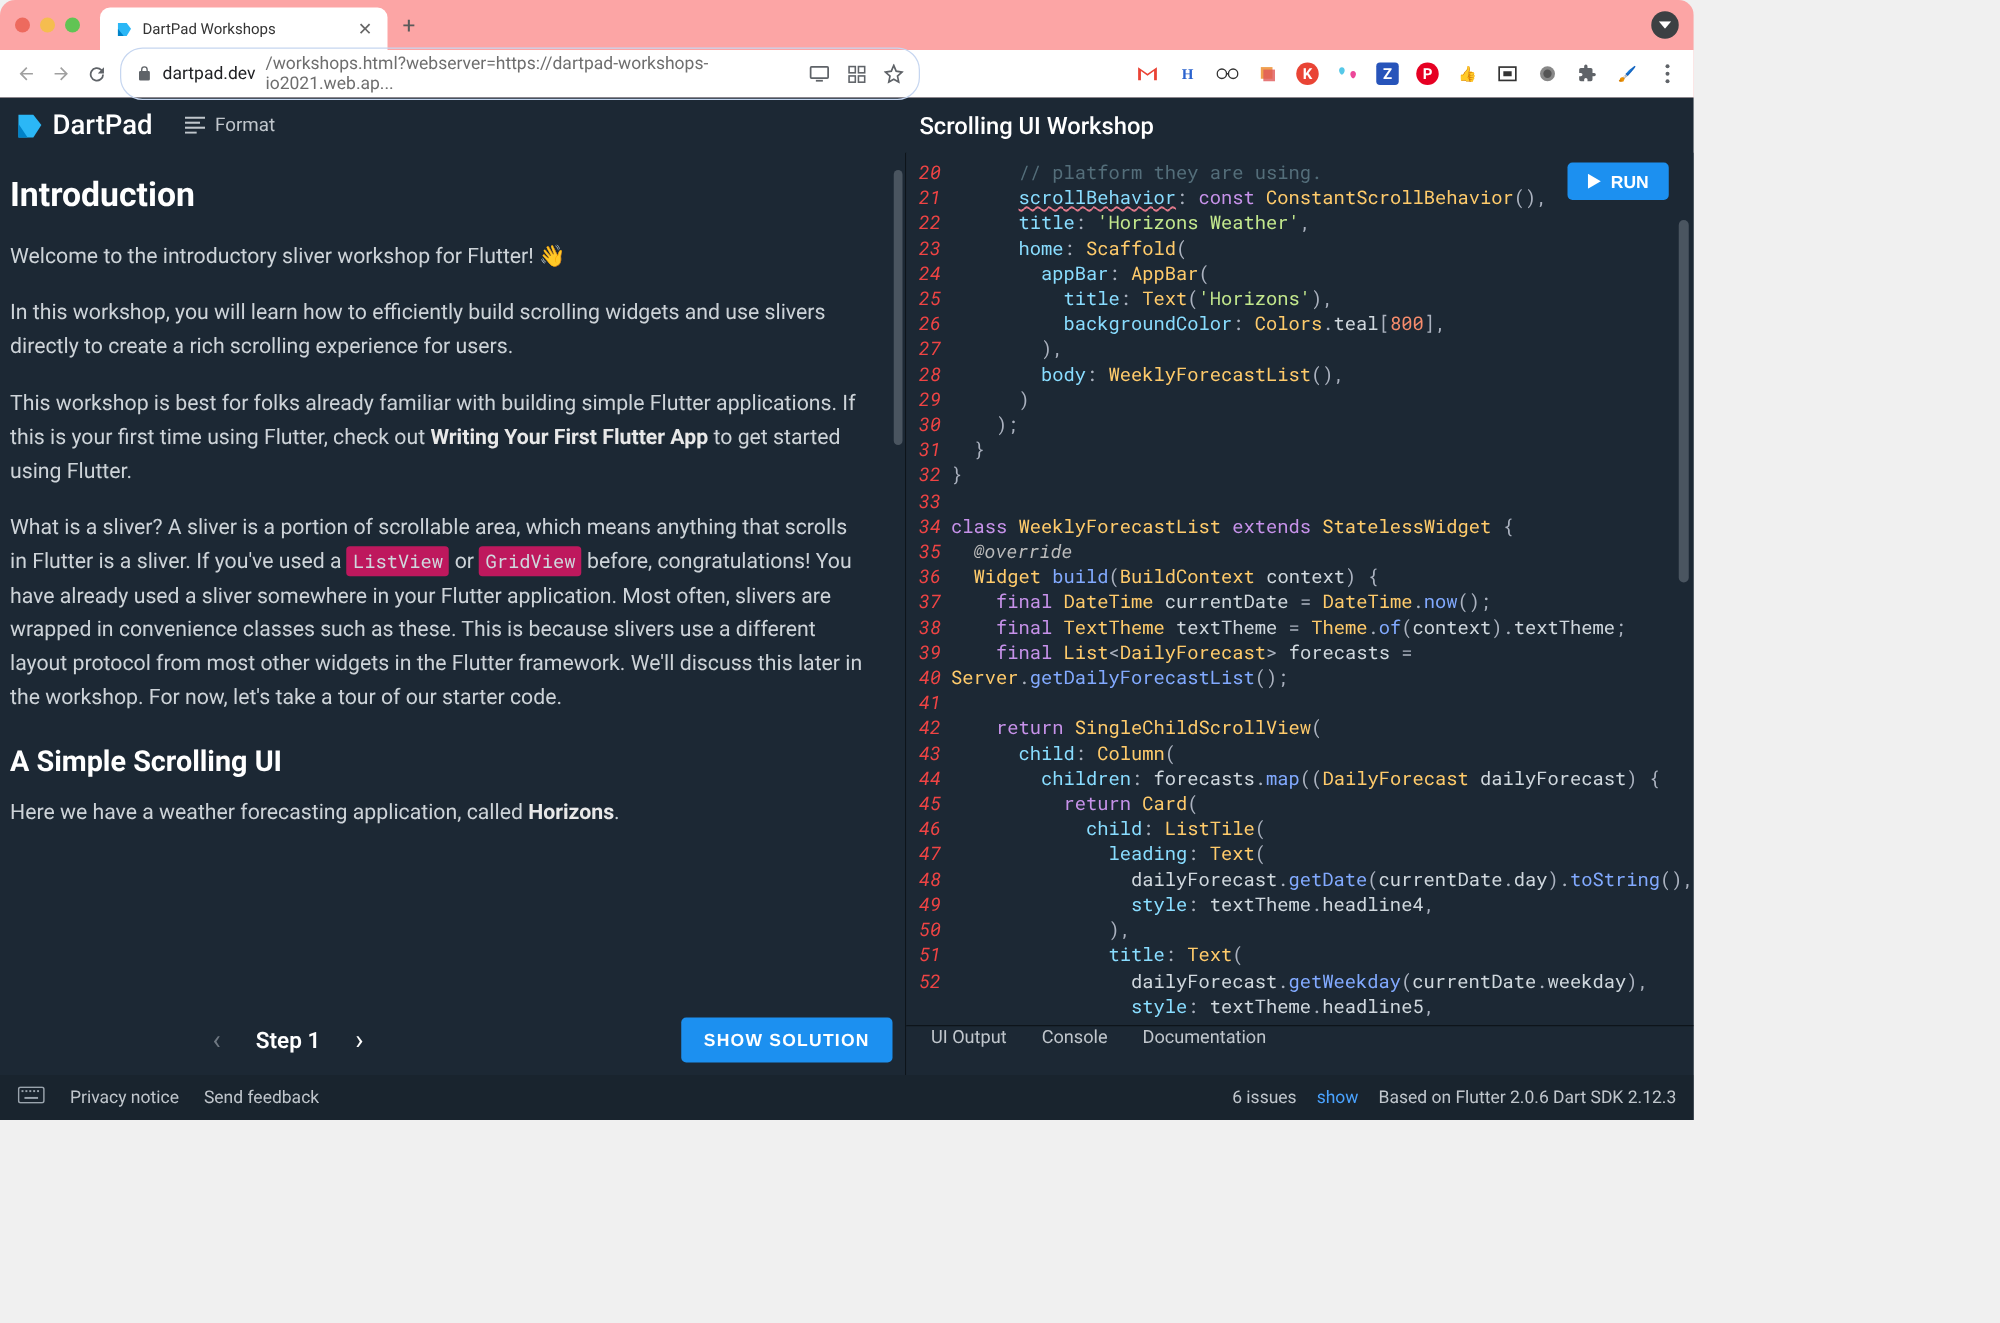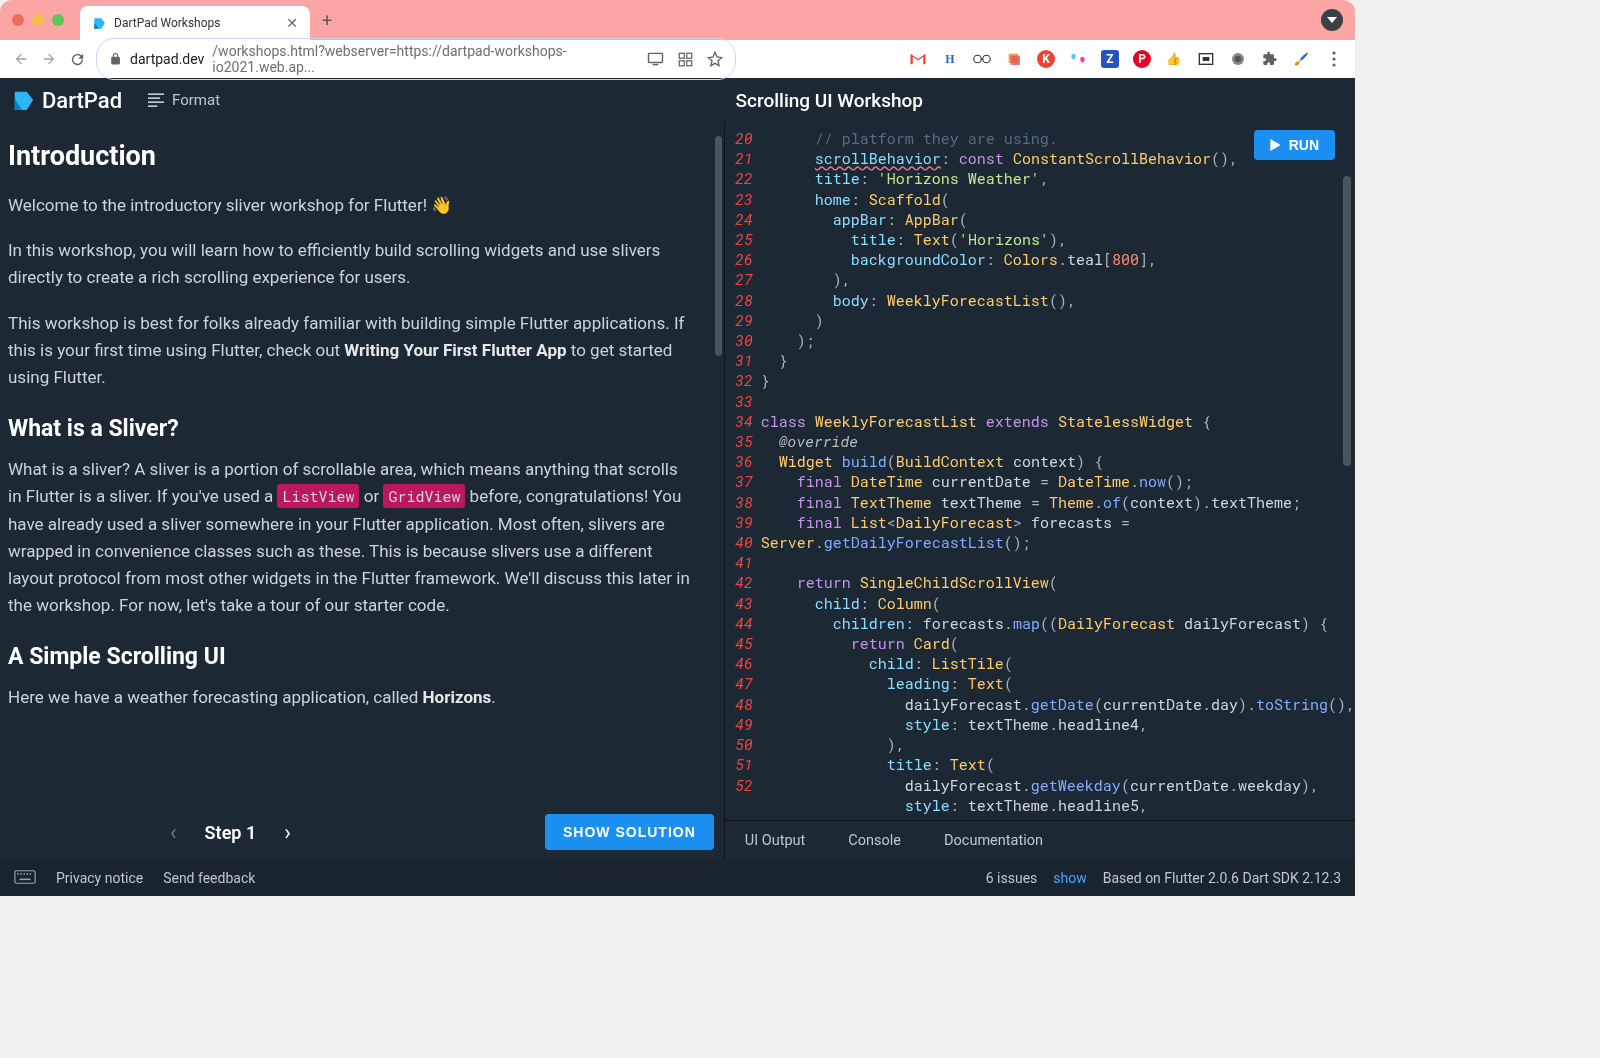--- a/index.html
+++ b/index.html
@@ -214,22 +214,22 @@
   right:4px;
   top:54px;
   width:8px;
   height:290px;
   background:#4a5560;
   border-radius:4px;
 }
 .output-tabs {
   height: 40px;
   display:flex;
-  align-items:center;
-  gap: 43px;
+  align-items:flex-start;
+  gap: 28px;
   padding: 0 20px;
   border-top:1px solid #0d141a;
   font-size:14.5px;
   color:#c0c6cc;
 }
 .output-tabs span { cursor:pointer; }
 
 .status-bar {
   height: 36px;
   background:#19242e;
@@ -392,21 +392,20 @@
 
     <div class="left-pane">
       <div class="left-content">
         <div class="left-scrollbar"></div>
         <h1>Introduction</h1>
         <p>Welcome to the introductory sliver workshop for Flutter! 👋</p>
         <p>In this workshop, you will learn how to efficiently build scrolling widgets and use slivers directly to create a rich scrolling experience for users.</p>
         <p>
           <span>This workshop is best for folks already familiar with building simple Flutter applications. If this is your first time using Flutter, check out </span><span class="bold">Writing Your First Flutter App</span><span> to get started using Flutter.</span>
         </p>
-        <h2>What is a Sliver?</h2>
         <p>
           <span>What is a sliver? A sliver is a portion of scrollable area, which means anything that scrolls in Flutter is a sliver. If you've used a </span><span class="inline-code">ListView</span><span> or </span><span class="inline-code">GridView</span><span> before, congratulations! You have already used a sliver somewhere in your Flutter application. Most often, slivers are wrapped in convenience classes such as these. This is because slivers use a different layout protocol from most other widgets in the Flutter framework. We'll discuss this later in the workshop. For now, let's take a tour of our starter code.</span>
         </p>
         <h2>A Simple Scrolling UI</h2>
         <p>
           <span>Here we have a weather forecasting application, called </span><span class="bold">Horizons</span><span>.</span>
         </p>
       </div>
       <div class="left-footer">
         <div class="step-nav">

